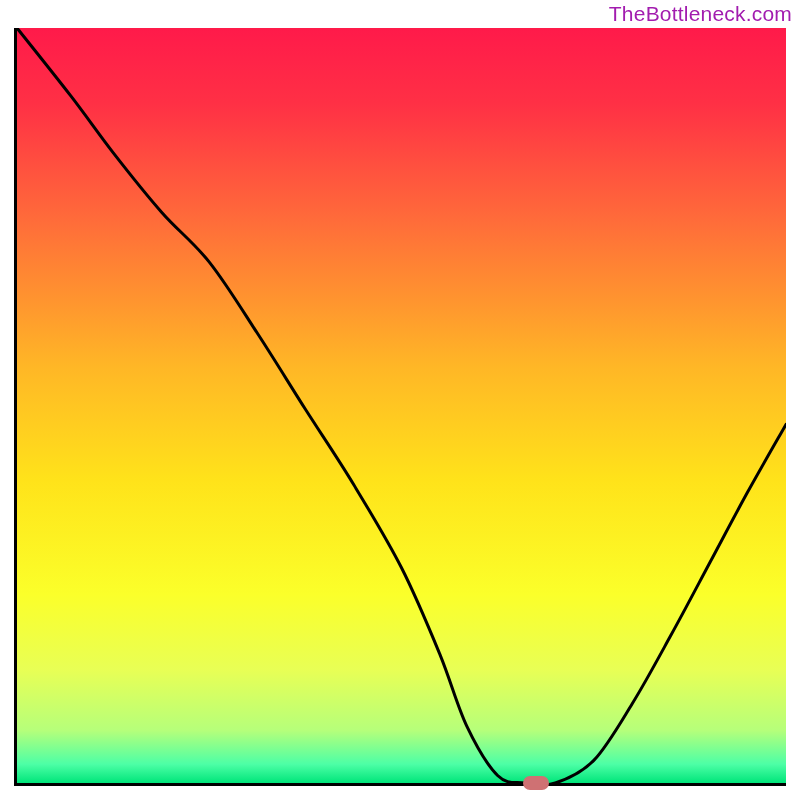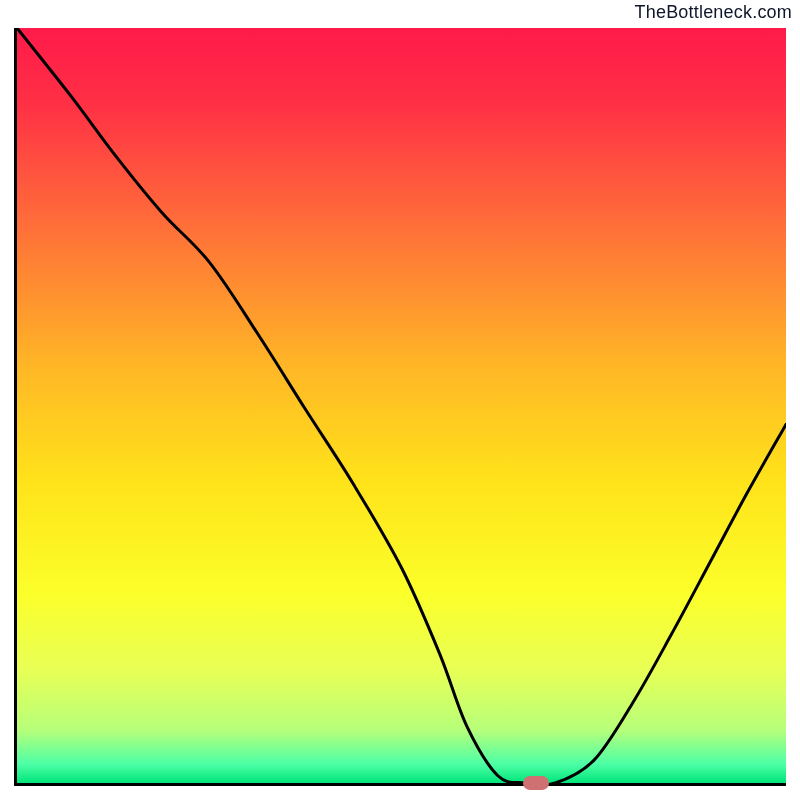--- a/index.html
+++ b/index.html
@@ -13,23 +13,23 @@
   }
   .frame {
     position: relative;
     width: 800px;
     height: 800px;
   }
   .watermark {
     position: absolute;
     top: 2px;
     right: 8px;
-    font-size: 18px;
+    font-size: 21px;
     font-weight: 500;
-    color: #0f172a;
+    color: #a21caf;
     letter-spacing: 0.2px;
   }
   .plot-border {
     position: absolute;
     left: 14px;
     top: 28px;
     width: 772px;
     height: 758px;
     border-left: 3px solid #000;
     border-bottom: 3px solid #000;

